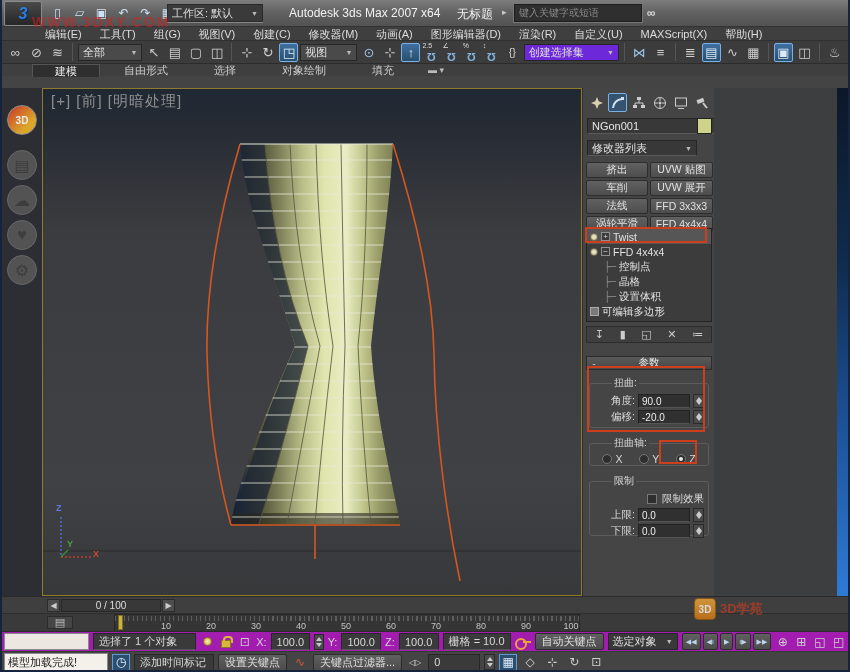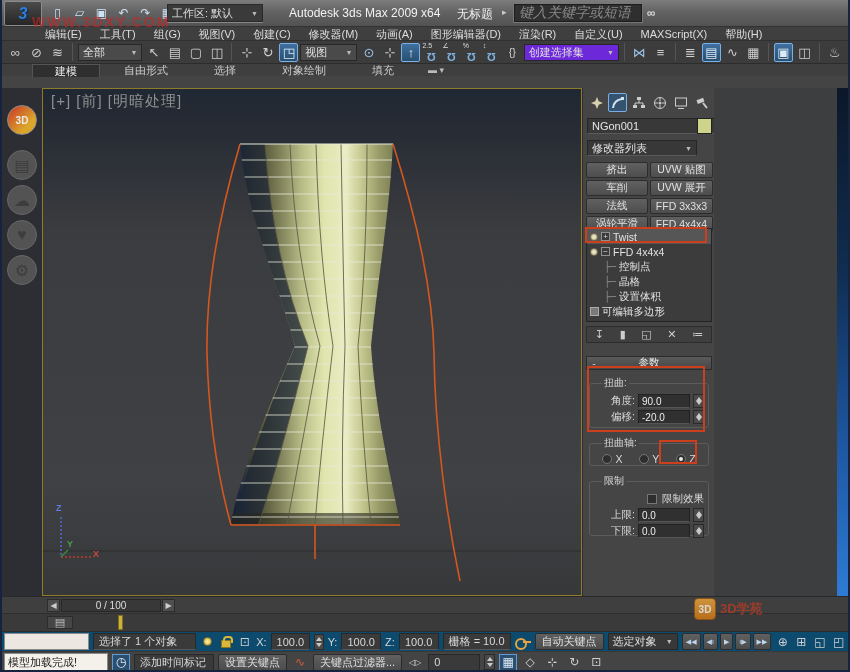--- a/index.html
+++ b/index.html
@@ -19,21 +19,21 @@
   .qat{position:absolute;left:46px;top:3px;display:flex;gap:3px}
   .qat .tool{width:19px;height:19px;display:flex;align-items:center;justify-content:center;
     color:#cfe2f4;font-size:12px;border-radius:2px}
   .ws-dd{position:absolute;left:165px;top:4px;width:96px;height:18px;background:#3a3a3a;
     border:1px solid #2a2a2a;box-shadow:0 1px 0 #888;display:flex;align-items:center;padding:0 4px;color:#ddd}
   .ws-dd .dda{margin-left:auto;font-size:7px;color:#bbb}
   .app-title{position:absolute;left:287px;top:6px;color:#f2f2f2;font-size:12px}
   .doc-title{position:absolute;left:455px;top:6px;color:#f2f2f2;font-size:12px}
   .search{position:absolute;left:512px;top:4px;width:128px;height:18px;background:#2f2f2f;
     border:1px solid #1c1c1c;box-shadow:0 0 0 1px #777;display:flex;align-items:center;padding:0 4px}
-  .search .ph{color:#8a8a8a;font-style:italic;font-size:14px;white-space:nowrap;overflow:hidden}
+  .search .ph{color:#8a8a8a;font-size:10px;white-space:nowrap;overflow:hidden}
   .search-flyout{position:absolute;left:500px;top:7px;color:#ccc;font-size:9px}
   .binoc{position:absolute;left:645px;top:6px;color:#d8d8d8;font-weight:bold;font-size:12px}
   .wm-top{position:absolute;left:30px;top:14px;font-size:14px;font-weight:bold;letter-spacing:2px;
     color:rgba(205,35,35,.62);z-index:60;pointer-events:none}
 
   
   .menubar{position:absolute;left:0;top:27px;width:100%;height:14px;background:#3f3f3f;
     display:flex;align-items:center;padding-left:34px;border-bottom:1px solid #303030}
   .menu-item{padding:0 9px;color:#ddd;font-size:11px;line-height:14px;white-space:nowrap}
 
@@ -96,21 +96,21 @@
     line-height:7px;text-align:center}
   .baseicon{width:9px;height:9px;background:#7a7a7a;border:1px solid #aaa}
   .treeglyph{color:#8a8a8a;font-family:"DejaVu Sans",sans-serif;font-size:10px}
   .stack-tools{position:absolute;left:3px;top:238px;width:126px;height:17px;background:#3f3f3f;border:1px solid #2c2c2c;
     display:flex;align-items:center;justify-content:space-around;color:#ccc;font-size:11px}
   .rollout-hdr{position:absolute;left:3px;top:268px;width:126px;height:14px;background:linear-gradient(#5a5a5a,#474747);
     border:1px solid #2c2c2c;display:flex;align-items:center;color:#e8e8e8;font-size:10.5px}
   .rollout-hdr .sign{width:14px;text-align:center;color:#ccc}
   .rollout-hdr .ttl{flex:1;text-align:center;padding-right:14px}
   fieldset.grp{position:absolute;border:1px solid #5c5c5c;border-radius:3px;background:transparent;padding:2px 4px}
-  fieldset.grp legend{font-size:10px;color:#d8d8d8;padding:0 2px;margin-left:8px}
+  fieldset.grp legend{font-size:10px;color:#d8d8d8;padding:0 2px;margin-left:18px}
   .prow{display:flex;align-items:center;justify-content:flex-end;gap:3px;margin:2px 0}
   .prow .plabel{color:#d8d8d8;font-size:10.5px}
   .spinfield{width:52px;height:14px;background:#303030;border:1px solid #222;border-bottom-color:#555;
     color:#ececec;font-size:10px;display:flex;align-items:center;padding:0 3px}
   .spinner{width:11px;height:14px;display:flex;flex-direction:column;justify-content:space-between;padding:2px 0;align-items:center;background:#4a4a4a;border:1px solid #2a2a2a}
   .spinner .up{width:0;height:0;border-left:3px solid transparent;border-right:3px solid transparent;border-bottom:4px solid #c9c9c9}
   .spinner .dn{width:0;height:0;border-left:3px solid transparent;border-right:3px solid transparent;border-top:4px solid #c9c9c9}
   .radio{width:10px;height:10px;border-radius:50%;background:#2e2e2e;border:1px solid #777;position:relative}
   .radio.sel::after{content:"";position:absolute;left:2px;top:2px;width:4px;height:4px;border-radius:50%;background:#e8e8e8}
   .chk{width:10px;height:10px;background:#2e2e2e;border:1px solid #777}
@@ -124,21 +124,21 @@
     color:#ddd;font-size:10px;display:flex;align-items:center;justify-content:center}
   .trackrow{position:absolute;left:0;top:613px;width:100%;height:18px;background:#3a3a3a;border-top:1px solid #2e2e2e}
   .track-icon{position:absolute;left:45px;top:2px;width:26px;height:13px;color:#bbb;font-size:11px;display:flex;align-items:center;justify-content:center;background:#464646;border:1px solid #2c2c2c}
   .ruler{position:absolute;left:112px;top:0;width:466px;height:18px;background:#353535;border:1px solid #272727;
     background-image:repeating-linear-gradient(90deg,#5e5e5e 0px,#5e5e5e 1px,transparent 1px,transparent 4.5px);
     background-size:100% 5px;background-repeat:no-repeat;background-position:0 1px}
   .ruler .num{position:absolute;top:6px;transform:translateX(-50%);color:#c4c4c4;font-size:9px}
   .tslider{position:absolute;left:116px;top:1px;width:5px;height:15px;background:#c8b43c;border:1px solid #80701c;z-index:5}
 
   
-  .srow1{position:absolute;left:0;top:631px;width:100%;height:20px;background:#0c4a6e;border-top:1px solid #2c2c2c;display:flex;align-items:center;gap:4px;padding:0 2px}
+  .srow1{position:absolute;left:0;top:631px;width:100%;height:20px;background:#a21caf;border-top:1px solid #2c2c2c;display:flex;align-items:center;gap:4px;padding:0 2px}
   .srow2{position:absolute;left:0;top:651px;width:100%;height:21px;background:#444;border-top:1px solid #383838;display:flex;align-items:center;gap:4px;padding:0 2px}
   .listener{width:104px;height:17px;background:#ece7e1;border:1px solid #8a8a8a}
   .listener2{width:104px;height:18px;background:#f4f1ea;border:1px solid #8a8a8a;color:#1a1a1a;font-size:11px;display:flex;align-items:center;padding:0 3px}
   .sunk{background:#3a3a3a;border:1px solid #282828;border-bottom-color:#575757;color:#d8d8d8;height:17px;display:flex;align-items:center;padding:0 5px;white-space:nowrap}
   .sbtn{background:linear-gradient(#606060,#4c4c4c);border:1px solid #2c2c2c;border-radius:2px;color:#e0e0e0;
     height:17px;display:flex;align-items:center;justify-content:center;padding:0 6px;white-space:nowrap}
   .sico{width:18px;height:17px;display:flex;align-items:center;justify-content:center;color:#cfcfcf;font-size:12px}
   .sico.hib{background:#2c4f70;border:1px solid #5f9bd5;color:#dceaf8}
   .lockcss{width:10px;height:8px;background:#d8b73c;border:1px solid #8a741e;position:relative;margin-top:4px}
   .lockcss::before{content:"";position:absolute;left:1px;top:-5px;width:6px;height:5px;border:2px solid #d8b73c;border-bottom:none;border-radius:4px 4px 0 0}
@@ -165,21 +165,21 @@
       <span class="tool">▱</span>
       <span class="tool">▣</span>
       <span class="tool">↶</span>
       <span class="tool">↷</span>
       <span class="tool">▦</span>
     </div>
     <div class="ws-dd">
       <span>工作区: 默认</span>
       <span class="dda">▼</span>
     </div>
-    <span class="app-title">Autodesk 3ds Max  2009 x64</span>
+    <span class="app-title">Autodesk 3ds Max  2007 x64</span>
     <span class="doc-title">无标题</span>
     <span class="search-flyout">▸</span>
     <div class="search">
       <span class="ph">键入关键字或短语</span>
     </div>
     <span class="binoc">∞</span>
     <span class="wm-top">WWW.3DXY.COM</span>
   </div>
 
   <div class="menubar" id="menubar">
@@ -545,20 +545,33 @@
   <div class="scrubrow">
     <span class="scrub-btn" style="left:45px">◀</span>
     <span class="scrub-field">
         <span>0 / 100</span>
       </span>
     <span class="scrub-btn" style="left:160px">▶</span>
   </div>
 
   <div class="trackrow">
     <span class="track-icon">▤</span>
+    <div class="ruler" id="ruler">
+        <span class="num" style="left: 6px;">0</span>
+        <span class="num" style="left: 51px;">10</span>
+        <span class="num" style="left: 96px;">20</span>
+        <span class="num" style="left: 141px;">30</span>
+        <span class="num" style="left: 186px;">40</span>
+        <span class="num" style="left: 231px;">50</span>
+        <span class="num" style="left: 276px;">60</span>
+        <span class="num" style="left: 321px;">70</span>
+        <span class="num" style="left: 366px;">80</span>
+        <span class="num" style="left: 411px;">90</span>
+        <span class="num" style="left: 456px;">100</span>
+      </div>
     <div class="tslider"></div>
   </div>
 
   <div class="srow1">
     <div class="listener"></div>
     <div class="sunk" style="width:124px">
       <span>选择了 1 个对象</span>
     </div>
     <span class="sico">
         <span class="bulb2"></span>

